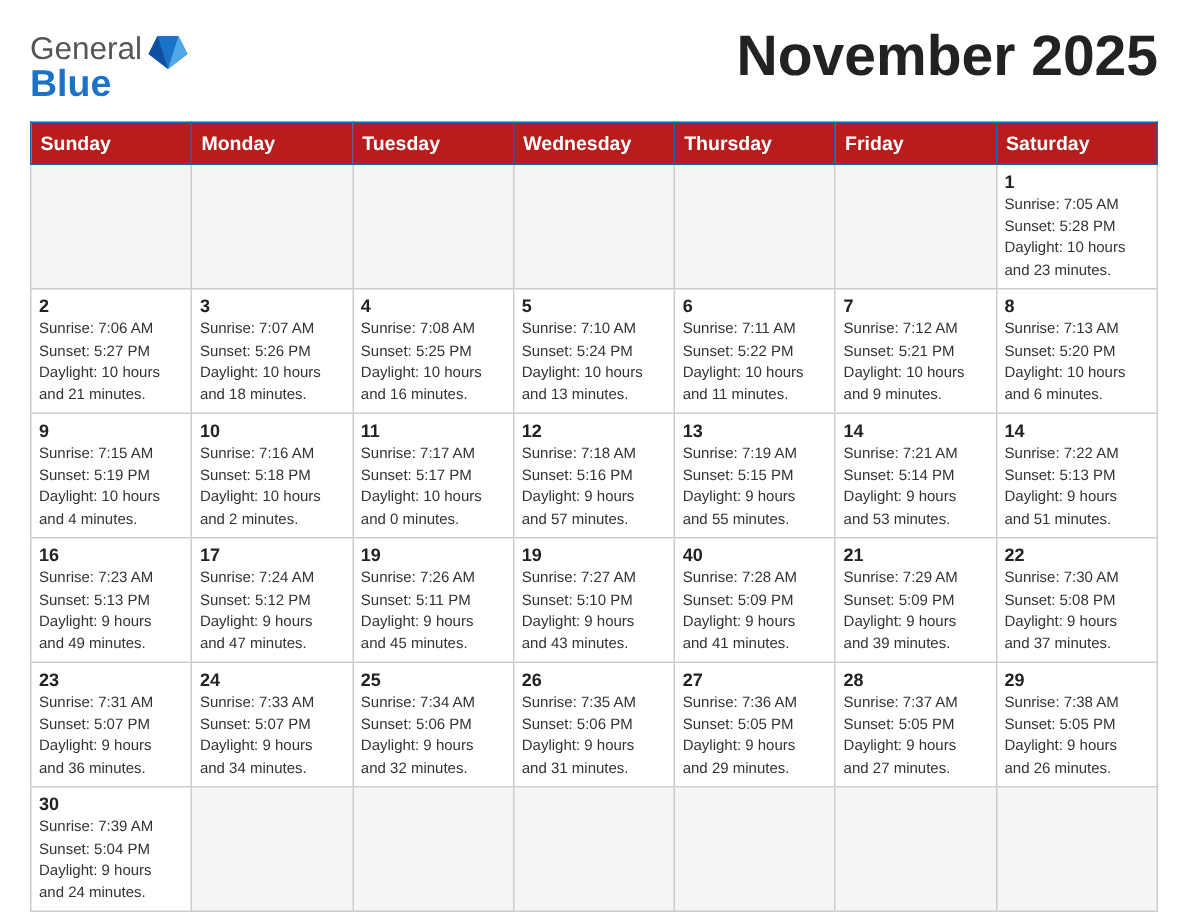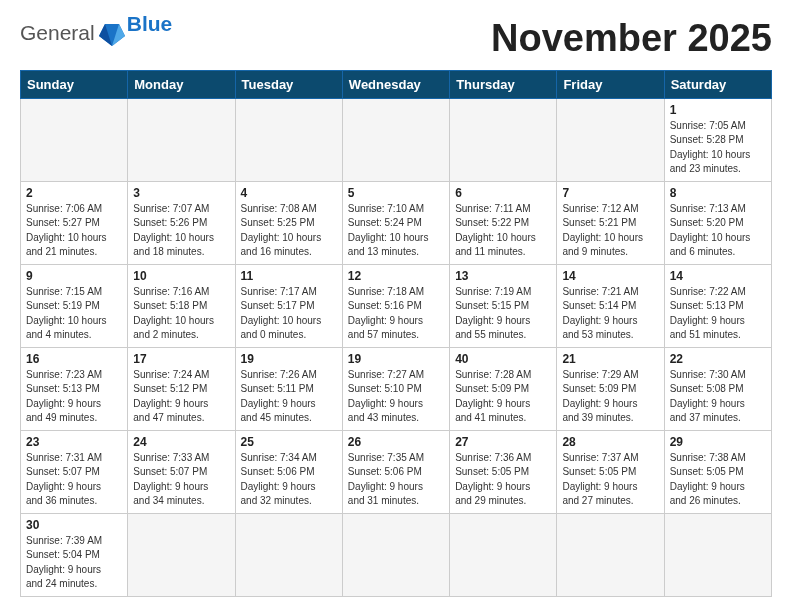--- a/index.html
+++ b/index.html
@@ -36,21 +36,21 @@
     .location {
       font-size: 15px;
       color: #444;
     }
     .calendar {
       width: 100%;
       border-collapse: collapse;
       border: 1px solid #ccc;
     }
     .calendar th {
-      background: #0c4a6e;
+      background: #b91c1c;
       color: #fff;
       font-size: 13px;
       font-weight: bold;
       padding: 6px 6px;
       text-align: left;
       border: 1px solid #1565a8;
     }
     .calendar td {
       border: 1px solid #ccc;
       vertical-align: top;
@@ -79,30 +79,30 @@
     .last-row td {
       height: 70px;
     }
   </style>
 </head>
 <body>
 
 <div class="page">
   <div class="header">
     <div class="logo">
-      <div style="display:flex;flex-direction:row;align-items:flex-start;text-align:right;">
+      <div style="display:flex;flex-direction:column;align-items:flex-start;text-align:right;">
         <div style="display:flex;align-items:center;gap:2px;">
           <span style="font-size:21px;color:#555;font-weight:normal;">General</span>
           <svg width="30" height="30" viewBox="0 0 30 30">
             <polygon points="8,6 22,6 28,18 15,28 2,18" fill="#1a73c7"></polygon>
             <polygon points="8,6 15,28 2,18" fill="#0d4fa0"></polygon>
             <polygon points="22,6 28,18 15,28" fill="#4fa8e8"></polygon>
           </svg>
         </div>
-        <span style="font-size:21px;color:#1a73c7;font-weight:bold;margin-top:-6px;">Blue</span>
+        <span style="font-size:25px;color:#1a73c7;font-weight:bold;margin-top:-6px;">Blue</span>
       </div>
     </div>
     <div class="title-block">
       <div class="month-title">November 2025</div>
     </div>
   </div>
 
   <table class="calendar">
     <thead>
       <tr>

